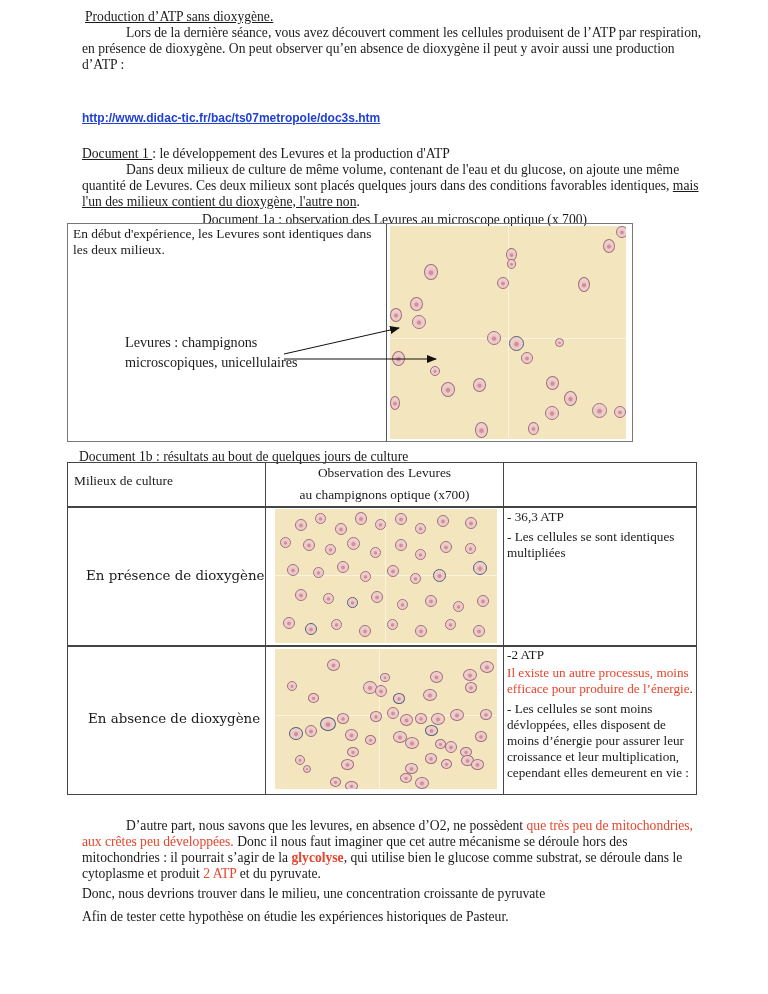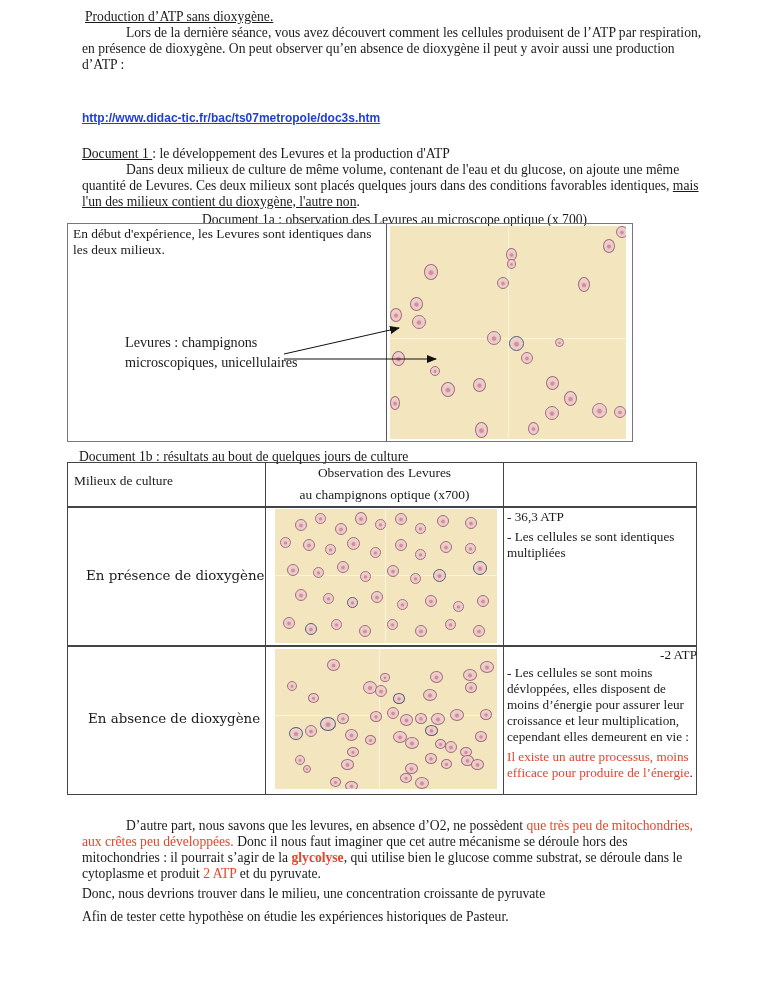--- a/index.html
+++ b/index.html
@@ -221,23 +221,23 @@
     <div class="cell" style="left:20px;top:106px;width:10px;height:10px;"></div>
     <div class="cell" style="left:28px;top:116px;width:8px;height:8px;"></div>
     <div class="cell" style="left:66px;top:110px;width:13px;height:11px;"></div>
     <div class="cell" style="left:130px;top:114px;width:13px;height:11px;"></div>
     <div class="cell" style="left:125px;top:124px;width:12px;height:10px;"></div>
     <div class="cell" style="left:140px;top:128px;width:14px;height:12px;"></div>
     <div class="cell" style="left:55px;top:128px;width:11px;height:10px;"></div>
     <div class="cell" style="left:70px;top:132px;width:13px;height:10px;"></div>
   </div>
   <div class="rtxt serif" style="top:184px;">
-    <div style="margin-bottom:2px;text-align:right;">-2 ATP</div>
+    <div style="margin-bottom:2px;">-2 ATP</div>
+    <div><span class="red">Il existe un autre processus, moins efficace pour produire de l’énergie</span><span>.</span></div>
     <div>- Les cellules se sont moins dévloppées, elles disposent de moins d’énergie pour assurer leur croissance et leur multiplication, cependant elles demeurent en vie :</div>
-    <div><span class="red">Il existe un autre processus, moins efficace pour produire de l’énergie</span><span>.</span></div>
   </div>
 </div>
 
 <p class="p serif ind" style="top:811px;">
   <span>D’autre part, nous savons que les levures, en absence d’O2, ne possèdent </span><span class="red">que très peu de mitochondries, aux crêtes peu développées.</span><span> Donc il nous faut imaginer que cet autre mécanisme se déroule hors des mitochondries : il pourrait s’agir de la </span><span class="red b">glycolyse</span><span>, qui utilise bien le glucose comme substrat, se déroule dans le cytoplasme et produit </span><span class="red">2 ATP</span><span> et du pyruvate.</span>
 </p>
 <p class="p serif" style="top:879px;">Donc, nous devrions trouver dans le milieu, une concentration croissante de pyruvate</p>
 <p class="p serif" style="top:902px;">Afin de tester cette hypothèse on étudie les expériences historiques de Pasteur.</p>
 
 </body></html>

